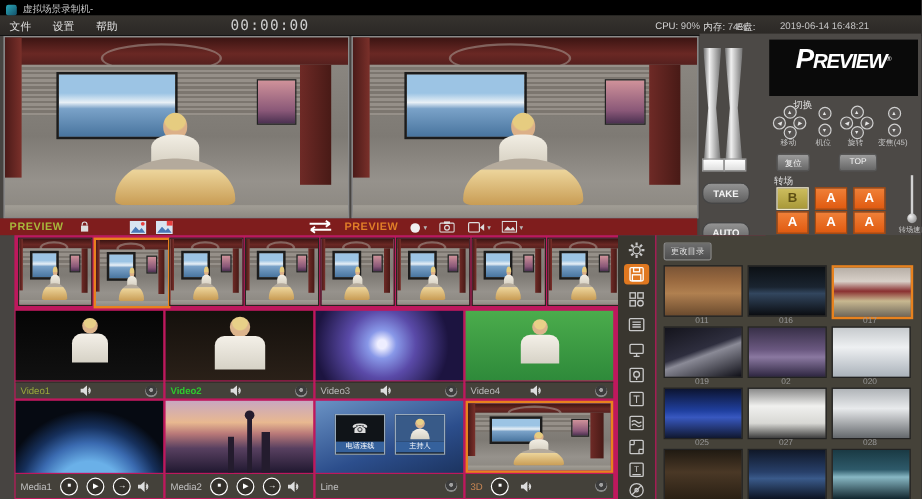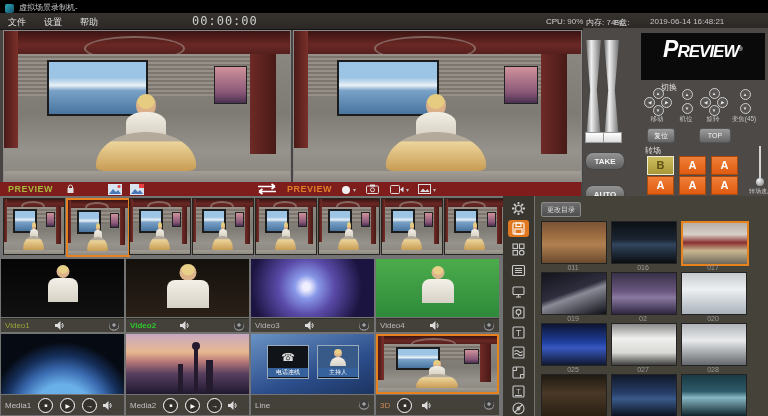--- a/index.html
+++ b/index.html
@@ -75,21 +75,21 @@
                background:radial-gradient(circle at 35% 30%,#f2f2f2,#7c7c7c);cursor:pointer}
   .speed-label{position:absolute;left:156px;top:159px;width:44px;font-size:6px;color:#c8c8c8;text-align:center}
 
   
   .mon-bar{position:absolute;left:0;top:182px;width:581px;height:14px;background:#7f1d1d}
   .pv-label{position:absolute;left:8px;top:2px;font-size:9px;font-weight:bold;letter-spacing:.5px}
   .caret{position:absolute;top:4px;font-size:6px;color:#b8b8b8}
   .rec-dot{position:absolute;left:342px;top:3.5px;width:8px;height:8px;border-radius:50%;background:#f0f0f0;cursor:pointer}
 
   
-  .bottom{position:absolute;left:0;top:196px;width:626px;height:220px;background:#737373}
+  .bottom{position:absolute;left:12px;top:196px;width:626px;height:220px;background:#be185d}
   .sthumb{position:absolute;top:2px;width:60px;height:55px;border:1px solid #26261f;overflow:hidden;cursor:pointer}
   .sthumb.sel{border:2px solid #e8821e}
   .vcell{position:absolute;width:123px}
   .vthumb{position:absolute;left:0;top:0;width:123px;height:58px;overflow:hidden;background:#000;cursor:pointer}
   .vbar{position:absolute;left:0;top:59px;width:123px;height:13px;background:#44413a;border-top:1px solid #302e28;
         font-size:8px;display:flex;align-items:center}
   .mthumb{position:absolute;left:0;top:0;width:123px;height:60px;overflow:hidden;cursor:pointer}
   .mthumb.sel{border:2px solid #e8821e;width:119px;height:56px}
   .mbar{position:absolute;left:0;top:61px;width:123px;height:20px;background:#44413a;font-size:8px;
         display:flex;align-items:center}

